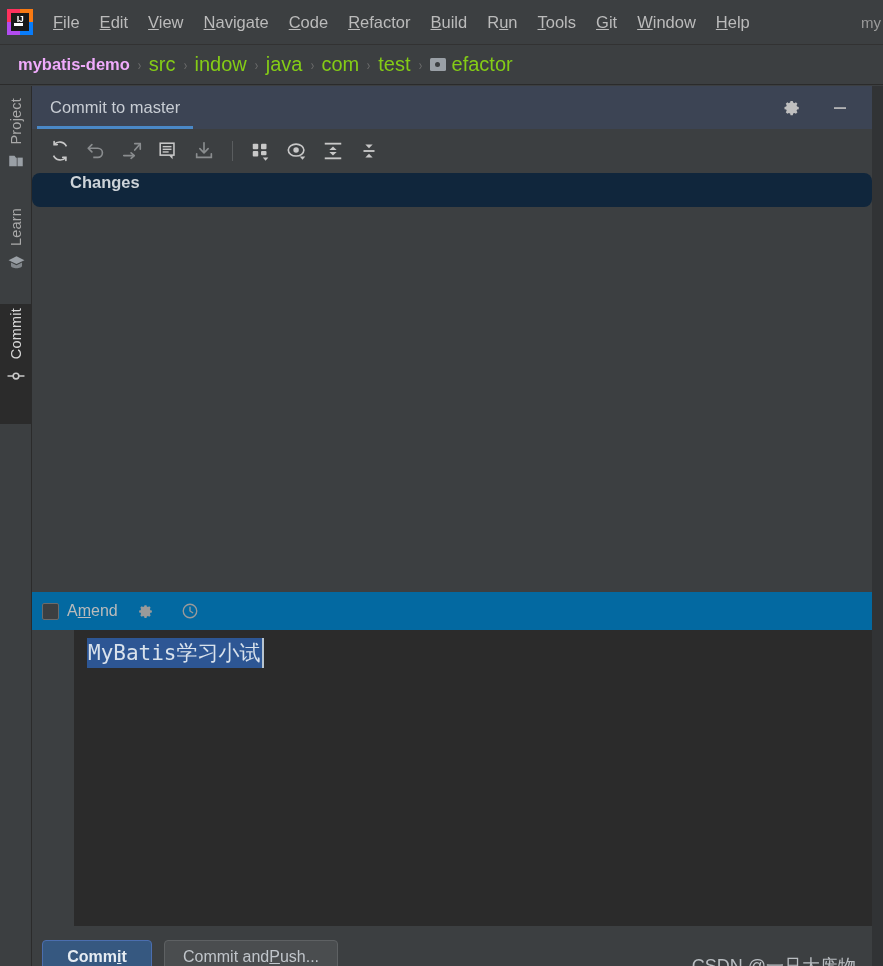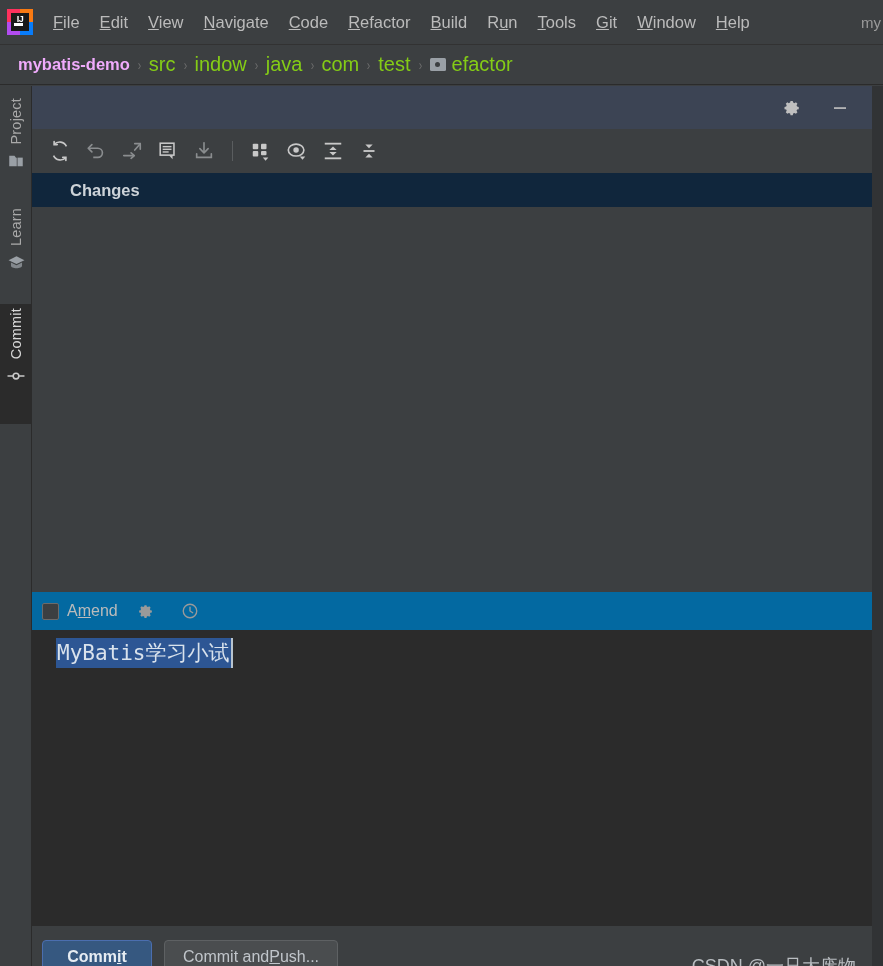--- a/index.html
+++ b/index.html
@@ -115,43 +115,45 @@
   }
   .tb-btn {
     width: 32px; height: 32px; display: flex; align-items: center;
     justify-content: center; border-radius: 3px; position: relative;
   }
   .tb-sep {
     width: 1px; height: 20px; background: #5a5d5f; margin: 0 8px;
   }
 
   #changes-header {
-    height: 34px; background: #10263c; display: flex; align-items: center;
+    height: 34px; background: #10263c; display: flex; 
     padding-left: 38px;
+    border-radius: 8px;
   }
   #changes-title { color: #cdd3d8; font-size: 16.5px; font-weight: bold; }
 
   #changes-body {
     height: 385px; background: #3c3f41;
   }
 
   #amend-row {
     height: 38px; background: #0369a1; display: flex; align-items: center;
     padding-left: 10px; gap: 12px;
   }
   #amend-box {
     width: 17px; height: 17px; border: 1px solid #6b6b6b; background: #3c3f41;
     border-radius: 2px;
   }
   #amend-label { color: #bbbbbb; font-size: 16px; margin-left: -4px; }
   #amend-label .mn { text-decoration: underline; }
 
   #msg-area {
-    height: 296px; background: #2b2b2b; padding: 8px 24px;
+    height: 296px; background: #2b2b2b; padding: 8px 13px;
     position: relative;
+    margin-left: 42px;
   }
   #msg-text {
     display: inline-block; background: #2d5694; color: #d9e2ec;
     font-family: "DejaVu Sans Mono", "Liberation Mono", monospace;
     font-size: 21px; line-height: 30px; padding: 0 1px;
     border-right: 2px solid #b8c4ce;
   }
 
   #btn-row {
     height: 62px; background: #3c3f41; display: flex; align-items: center;
@@ -246,20 +248,23 @@
       <span class="rail-ico"><svg width="20" height="20" viewBox="0 0 24 24" fill="none" stroke="#c9c9c9" stroke-width="1.9">
           <circle cx="12" cy="12" r="3.4"></circle>
           <path d="M2.5 12h6M15.5 12h6" stroke-linecap="round"></path>
         </svg></span>
     </div>
   </div>
 
 <div id="panel">
 
   <div id="panel-tabs">
+    <div id="tab-commit">
+      <span>Commit to master</span>
+    </div>
     <div id="panel-tab-actions">
       <span class="tb-btn">
         <svg width="18" height="18" viewBox="0 0 24 24" fill="#bfbfbf">
           <path d="M12 8a4 4 0 1 0 0 8 4 4 0 0 0 0-8zm0 6.2a2.2 2.2 0 1 1 0-4.4 2.2 2.2 0 0 1 0 4.4z"></path>
           <path d="M21 13.5v-3l-2.3-.5a7 7 0 0 0-.7-1.7l1.3-2-2.1-2.1-2 1.3a7 7 0 0 0-1.7-.7L13 2.5h-3l-.5 2.3a7 7 0 0 0-1.7.7l-2-1.3L3.7 6.3l1.3 2a7 7 0 0 0-.7 1.7l-2.3.5v3l2.3.5c.16.6.4 1.16.7 1.7l-1.3 2 2.1 2.1 2-1.3c.54.3 1.1.54 1.7.7l.5 2.3h3l.5-2.3a7 7 0 0 0 1.7-.7l2 1.3 2.1-2.1-1.3-2c.3-.54.54-1.1.7-1.7l2.3-.5z"></path>
         </svg>
       </span>
       <span class="tb-btn">
         <svg width="18" height="18" viewBox="0 0 24 24">
             <rect x="4" y="11" width="16" height="2.2" fill="#bfbfbf"></rect>

